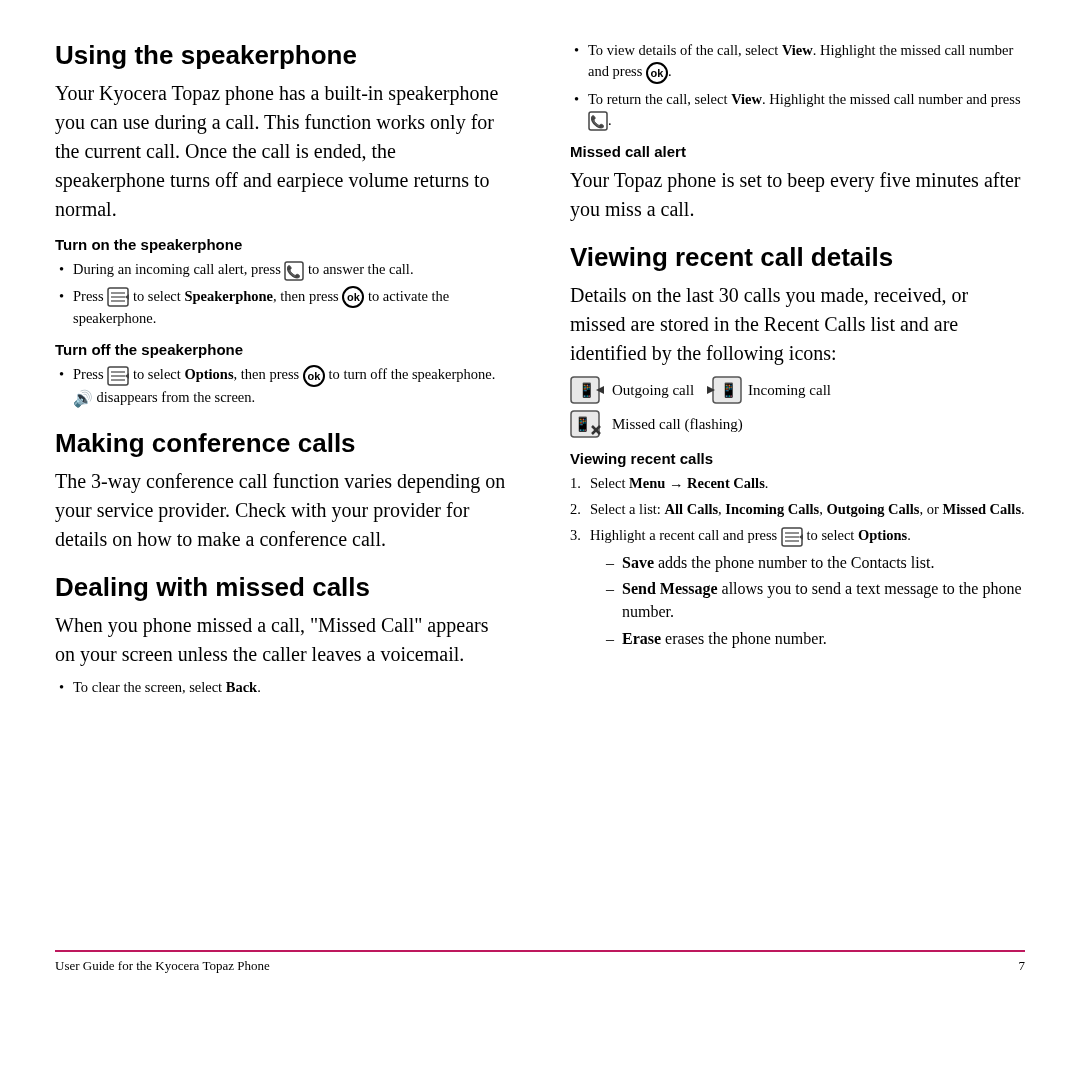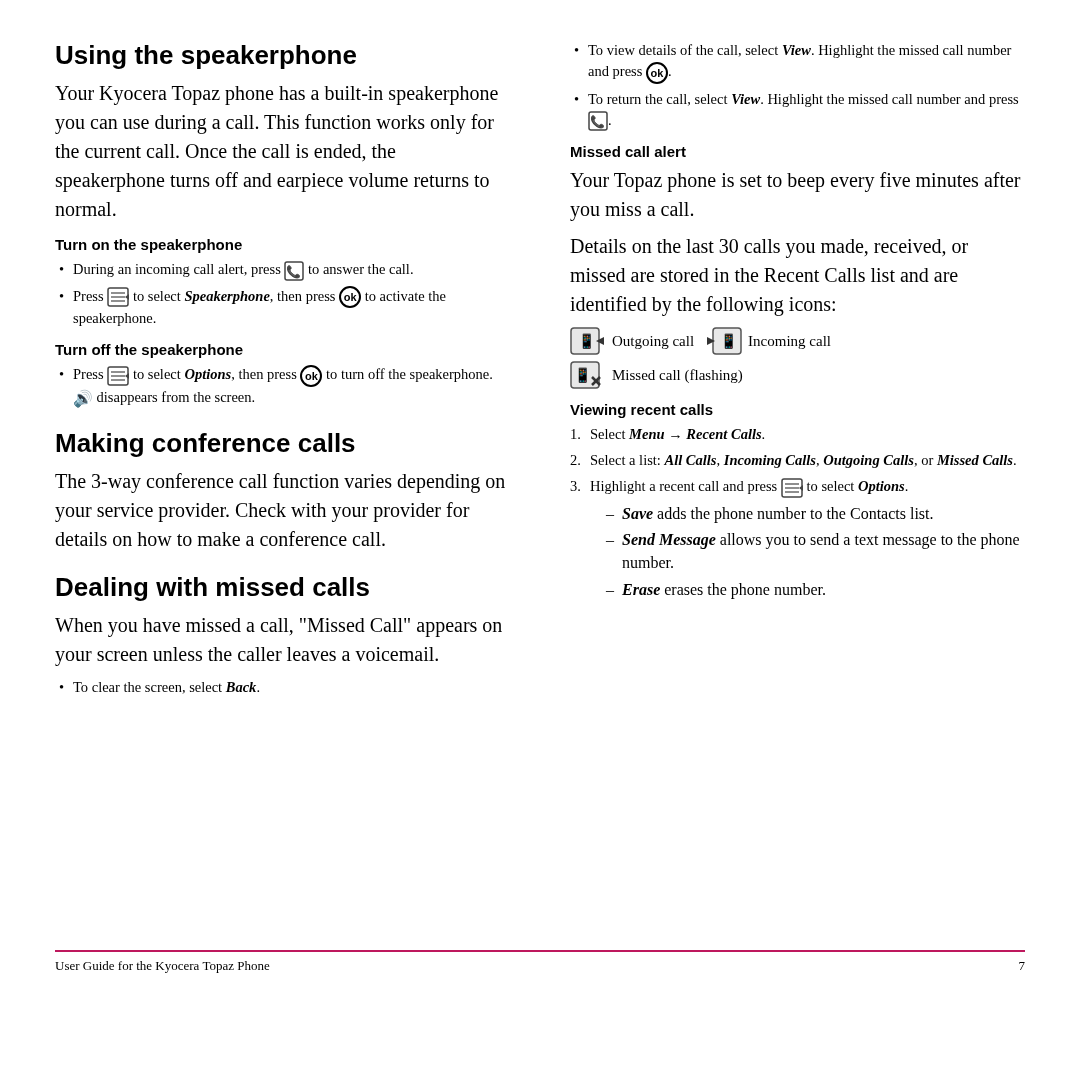--- a/index.html
+++ b/index.html
@@ -108,21 +108,20 @@
       position: relative;
       margin-bottom: 3px;
     }
     .sub-bullet li::before {
       content: "–";
       position: absolute;
       left: 0;
     }
     b, strong {
       font-weight: bold;
-      font-style: italic;
     }
     .footer {
       border-top: 2px solid #be185d;
       padding-top: 6px;
       display: flex;
       justify-content: space-between;
       font-size: 13px;
       margin-top: 10px;
     }
     
@@ -220,21 +219,21 @@
         </li>
       </ul>
 
       <h1 class="section-title">Making conference calls</h1>
       <p class="body-text">
         The 3-way conference call function varies depending on your service provider. Check with your provider for details on how to make a conference call.
       </p>
 
       <h1 class="section-title">Dealing with missed calls</h1>
       <p class="body-text">
-        When you have missed a call, "Missed Call" appears on your screen unless the caller leaves a voicemail.
+        When you phone missed a call, "Missed Call" appears on your screen unless the caller leaves a voicemail.
       </p>
       <ul class="bullet-list">
         <li>To clear the screen, select <strong>Back</strong>.</li>
       </ul>
 
     </div>
 
     <div class="col-right">
 
       <ul class="bullet-list" style="margin-top: 0;">
@@ -247,20 +246,21 @@
           <svg class="phone-svg" width="20" height="20" viewBox="0 0 20 20">
             <rect x="1" y="1" width="18" height="18" rx="2" fill="none" stroke="#444" stroke-width="1.5"></rect>
             <text x="10" y="15" text-anchor="middle" font-size="12" fill="#444">📞</text>
           </svg>.
         </li>
       </ul>
 
       <h2 class="sub-title">Missed call alert</h2>
       <p class="body-text">Your Topaz phone is set to beep every five minutes after you miss a call.</p>
 
+      <h1 class="section-title">Viewing recent call details</h1>
       <p class="body-text">
         Details on the last 30 calls you made, received, or missed are stored in the Recent Calls list and are identified by the following icons:
       </p>
 
       <div class="icons-row">
         <div class="icon-label-pair">
 
           <svg width="36" height="28" viewBox="0 0 36 28">
             <rect x="1" y="1" width="28" height="26" rx="3" fill="#e8e8e8" stroke="#555" stroke-width="1.5"></rect>
             <text x="8" y="19" font-size="14" fill="#333">📱</text>

